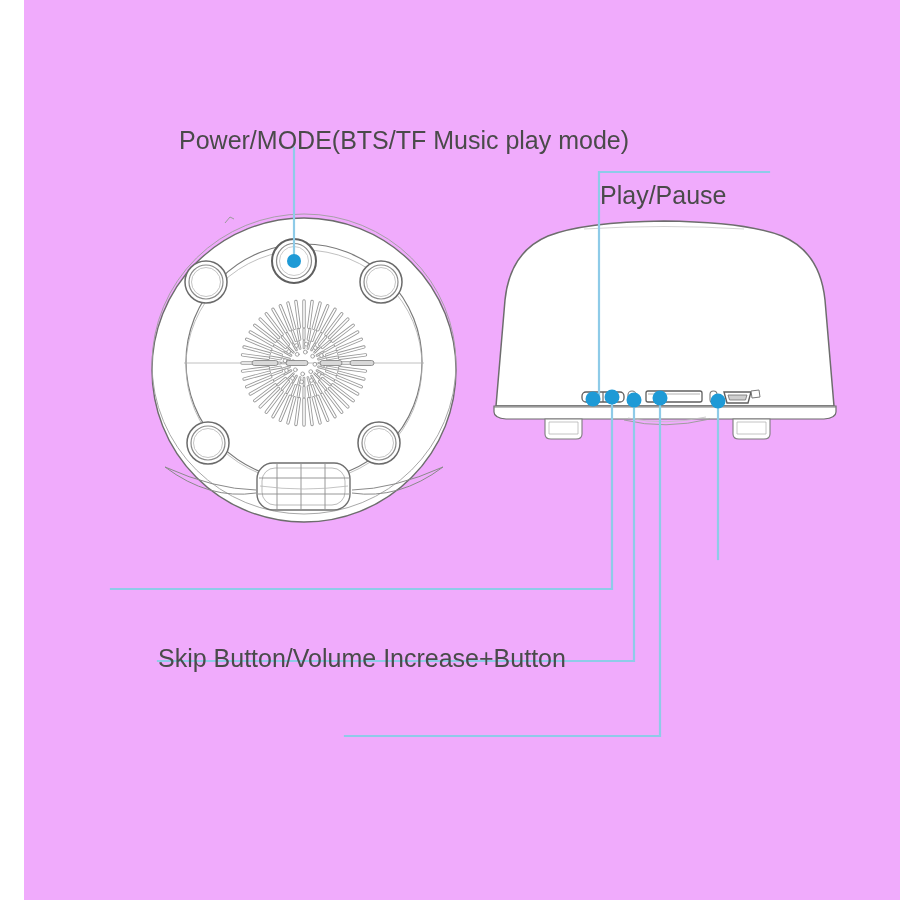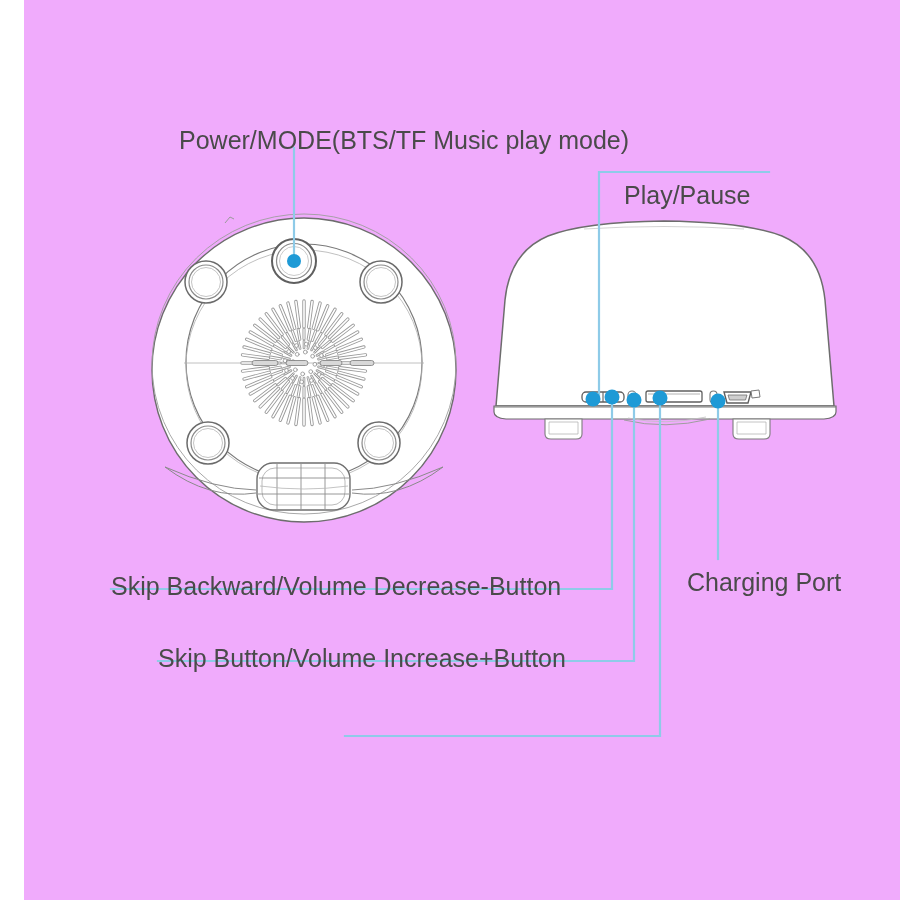--- a/index.html
+++ b/index.html
@@ -424,22 +424,20 @@
       <circle cx="569" cy="399" r="7.5"></circle>
       <circle cx="588" cy="397" r="7.5"></circle>
       <circle cx="610" cy="400" r="7.5"></circle>
       <circle cx="636" cy="398" r="7.5"></circle>
       <circle cx="694" cy="401" r="7.5"></circle>
     </g>
   </svg>
 
   <div class="lbl" style="left:155px; top:128px;">Power/MODE(BTS/TF Music play mode)</div>
 
-  <div class="lbl" style="left:600px; top:183px;">Play/Pause</div>
-
-  <div class="lbl" style="left:87px; top:574px;">Skip Backward/Volume Decrease-Button</div>
-
-  <div class="lbl" style="left:663px; top:570px;">Charging Port</div>
+  <div class="lbl" style="left:576px; top:183px;">Play/Pause</div>
+
+
 
   <div class="lbl" style="left:134px; top:646px;">Skip Button/Volume Increase+Button</div>
 
 
 </div>
 
 </body></html>

